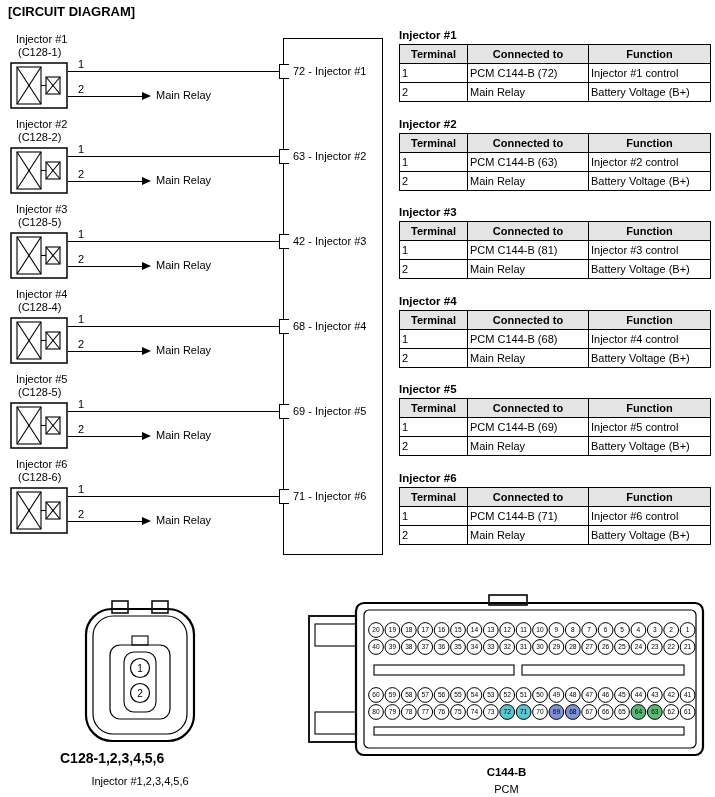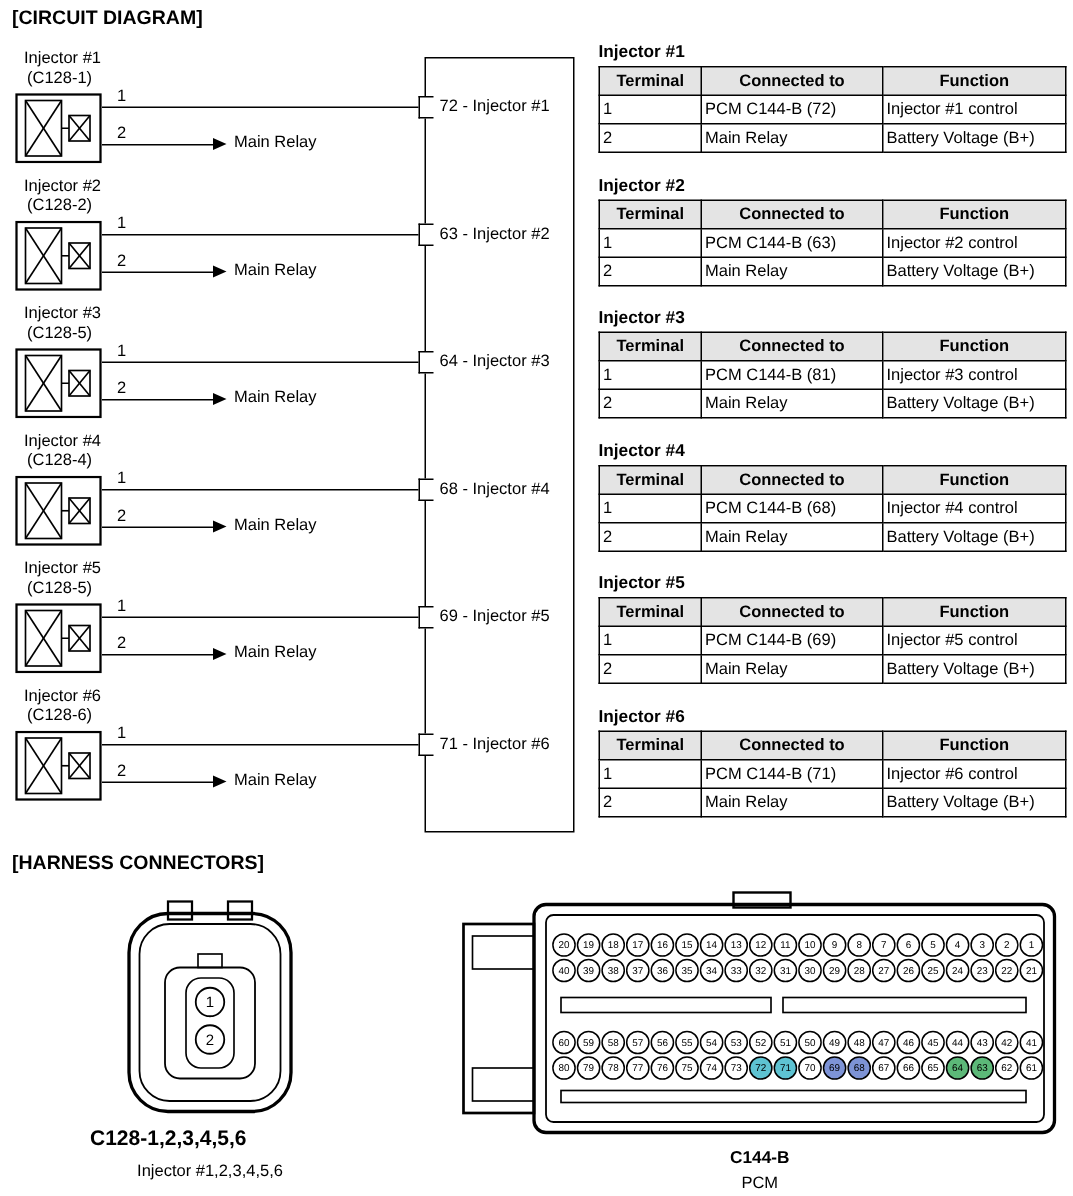--- a/index.html
+++ b/index.html
@@ -118,21 +118,21 @@
       <line x1="50" y1="15" x2="36" y2="32" class="oln" stroke-width="1.1"></line>
       <line x1="31" y1="23.5" x2="36" y2="23.5" class="oln" stroke-width="1.1"></line>
     </svg>
     <div class="wire wire1"></div>
     <div class="wire wire2"></div>
     <div class="arrow"></div>
     <div class="tnum t1">1</div>
     <div class="tnum t2">2</div>
     <div class="relay">Main Relay</div>
     <div class="pin-bracket"></div>
-    <div class="pin-label">64 - Injector #3</div>
+    <div class="pin-label">42 - Injector #3</div>
   </div>
 
   <div class="inj-block" style="top:288px;">
     <div class="inj-name">Injector #4</div>
     <div class="inj-conn">(C128-4)</div>
     <svg class="inj-symbol" width="58" height="47" viewBox="0 0 58 47">
       <rect x="1" y="1" width="56" height="45" class="oln" stroke-width="1.5"></rect>
       <rect x="7" y="5" width="24" height="37" class="oln" stroke-width="1.1"></rect>
       <line x1="7" y1="5" x2="31" y2="42" class="oln" stroke-width="1.1"></line>
       <line x1="31" y1="5" x2="7" y2="42" class="oln" stroke-width="1.1"></line>
@@ -370,21 +370,20 @@
         </tr>
         <tr>
           <td>2</td>
           <td>Main Relay</td>
           <td>Battery Voltage (B+)</td>
         </tr>
       </tbody>
     </table>
   </div>
 
-  <div class="section-hdr" style="left:8px; top:567px;">[HARNESS CONNECTORS]</div>
 
   <svg class="c128-svg" width="124" height="150" viewBox="0 0 124 150">
     <rect x="34" y="3" width="16" height="12" class="oln" stroke-width="1.5"></rect>
     <rect x="74" y="3" width="16" height="12" class="oln" stroke-width="1.5"></rect>
     <rect x="8" y="11" width="108" height="132" rx="26" class="oln" stroke-width="2.2"></rect>
     <rect x="15" y="18" width="94" height="118" rx="20" class="oln" stroke-width="1.2"></rect>
     <rect x="54" y="38" width="16" height="9" class="oln" stroke-width="1.1"></rect>
     <rect x="32" y="47" width="60" height="74" rx="10" class="oln" stroke-width="1.2"></rect>
     <rect x="46" y="54" width="32" height="60" rx="10" class="oln" stroke-width="1.1"></rect>
     <circle cx="62" cy="70" r="9.5" class="oln" stroke-width="1.2"></circle>

